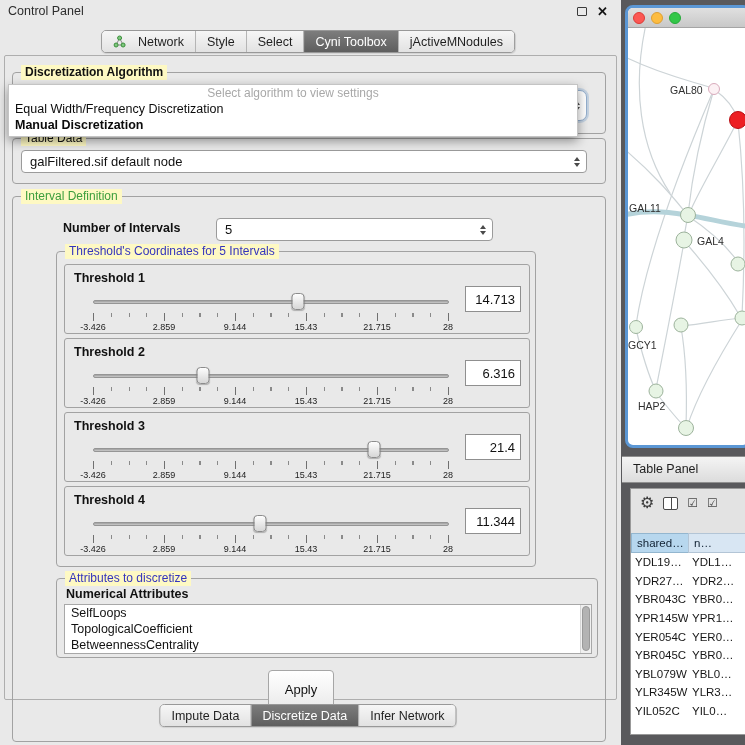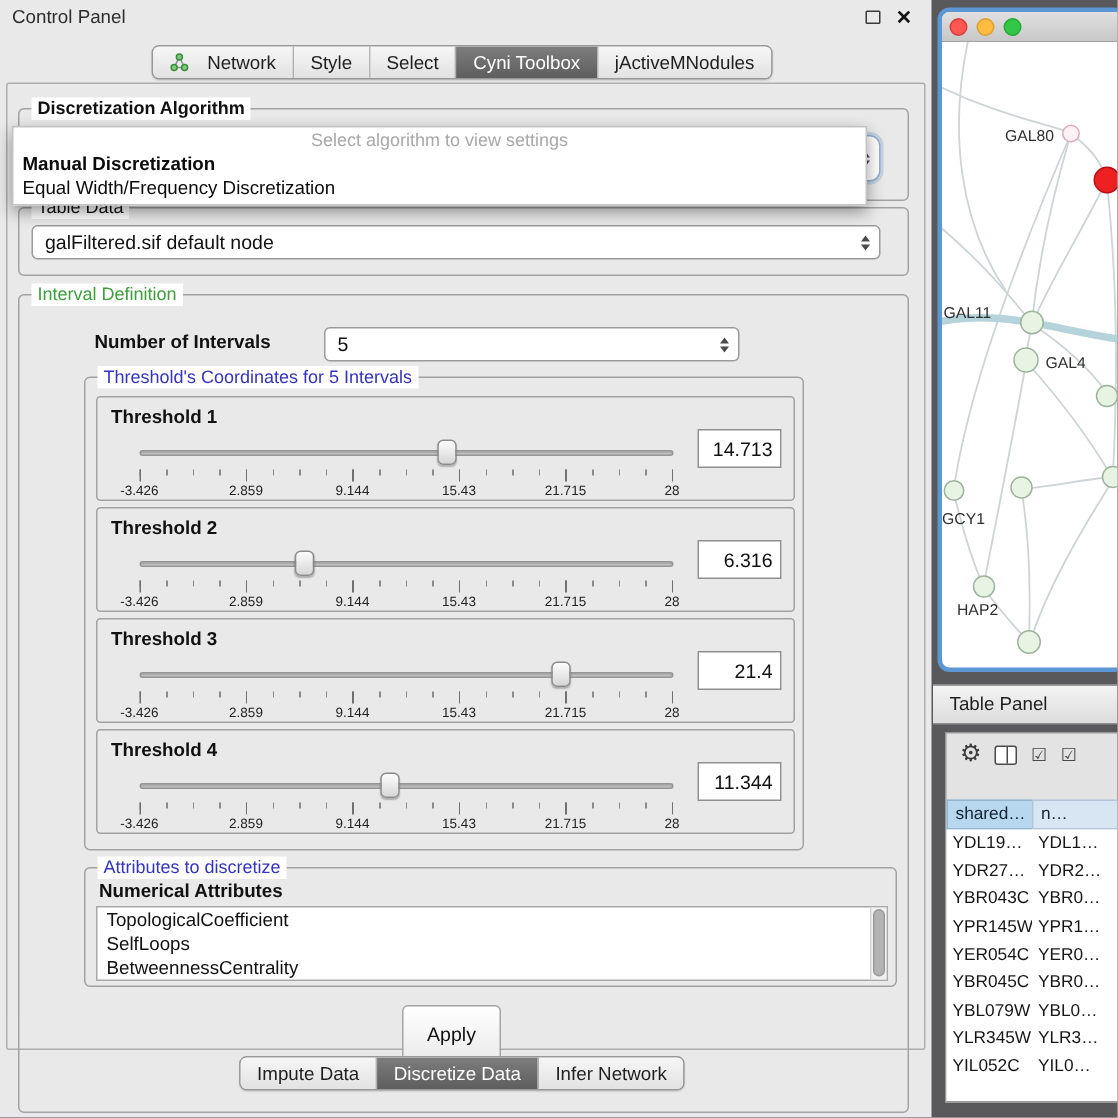--- a/index.html
+++ b/index.html
@@ -17,21 +17,21 @@
   .tabstrip { position:absolute; display:flex; height:23px; border:1px solid #989898; border-radius:5px; overflow:hidden; background:#ececec; box-shadow:0 1px 1px rgba(0,0,0,.10); }
   .tabstrip.top { top:30px; left:308px; transform:translateX(-50%); }
   .tabstrip.bottom { top:704px; left:308px; transform:translateX(-50%); }
   .tab { display:flex; align-items:center; gap:12px; padding:0 11px; font-size:12.5px; color:#1f1f1f; background:linear-gradient(#f6f6f6,#e2e2e2); border-right:1px solid #b0b0b0; white-space:nowrap; }
   .tab:last-child { border-right:none; }
   .tab.sel { background:linear-gradient(#7d7d7d,#5e5e5e); color:#fff; }
 
   .content-box { position:absolute; left:4px; top:55px; width:613px; height:645px; border:1px solid #aeaeae; border-radius:2px; }
 
   .group { position:absolute; border:1px solid #a2a2a2; border-radius:4px; }
-  .gtitle { position:absolute; top:-8px; left:8px; background:#ffffff; padding:0 4px; font-size:12px; line-height:15px; white-space:nowrap; color:#111; }
+  .gtitle { position:absolute; top:-8px; left:8px; background:#fef9c3; padding:0 4px; font-size:12px; line-height:15px; white-space:nowrap; color:#111; }
   .gtitle.bold { font-weight:bold; }
   .gtitle.green { color:#3c9e3c; }
   .gtitle.blue { color:#3434bd; }
 
   .combo { position:absolute; background:#fff; border:1px solid #9b9b9b; border-radius:4px; display:flex; align-items:center; }
   .combo .ctext { flex:1; padding-left:8px; font-size:13px; color:#111; white-space:nowrap; overflow:hidden; }
   .stepper { width:16px; display:flex; flex-direction:column; align-items:center; justify-content:center; gap:2px; padding-right:2px; }
   .arr-up { width:0; height:0; border-left:3.5px solid transparent; border-right:3.5px solid transparent; border-bottom:4.5px solid #4a4a4a; }
   .arr-down { width:0; height:0; border-left:3.5px solid transparent; border-right:3.5px solid transparent; border-top:4.5px solid #4a4a4a; }
 
@@ -251,22 +251,22 @@
             </div>
           </div>
           <input class="t-value" value="11.344" style="">
         </div>
       </div>
 
       <div class="group attr-group">
         <span class="gtitle blue">Attributes to discretize</span>
         <span class="attr-title">Numerical Attributes</span>
         <div class="listbox">
+          <div class="list-item">SelfLoops</div>
           <div class="list-item">TopologicalCoefficient</div>
-          <div class="list-item">SelfLoops</div>
           <div class="list-item">BetweennessCentrality</div>
           <div class="vscroll">
             <div class="vthumb"></div>
           </div>
         </div>
       </div>
     </div>
 
     <button class="apply-btn">Apply</button>
 
@@ -277,22 +277,22 @@
       <div class="tab sel">
           <span>Discretize Data</span>
         </div>
       <div class="tab">
           <span>Infer Network</span>
         </div>
     </div>
 
     <div class="popup">
       <div class="popup-prompt">Select algorithm to view settings</div>
+      <div class="popup-opt">Equal Width/Frequency Discretization</div>
       <div class="popup-opt bold">Manual Discretization</div>
-      <div class="popup-opt">Equal Width/Frequency Discretization</div>
     </div>
   </section>
 
   <div class="net-window">
     <div class="nw-titlebar">
       <span class="light red"></span>
       <span class="light yellow"></span>
       <span class="light green"></span>
     </div>
     <svg class="net-canvas" viewBox="0 0 120 416">

